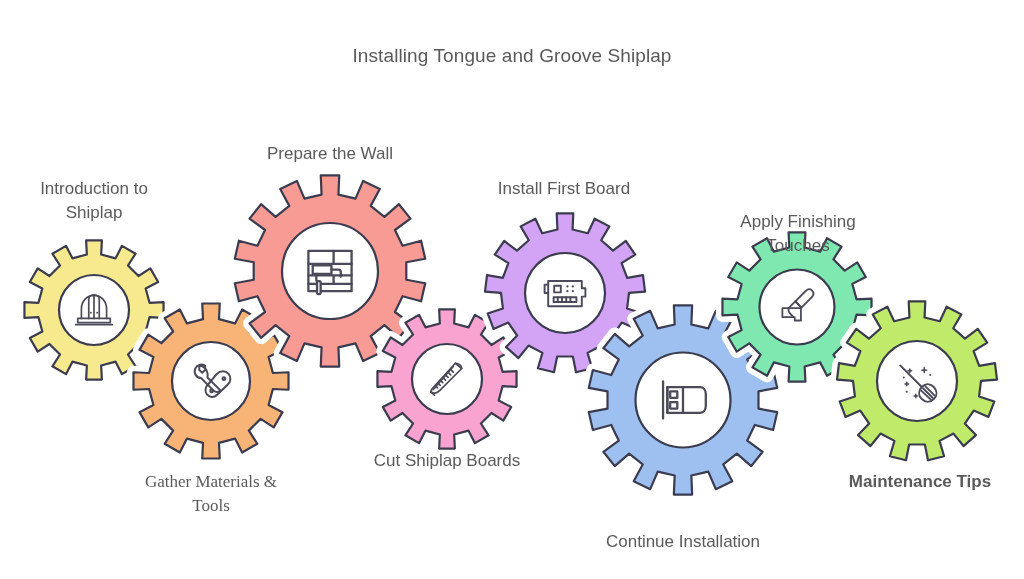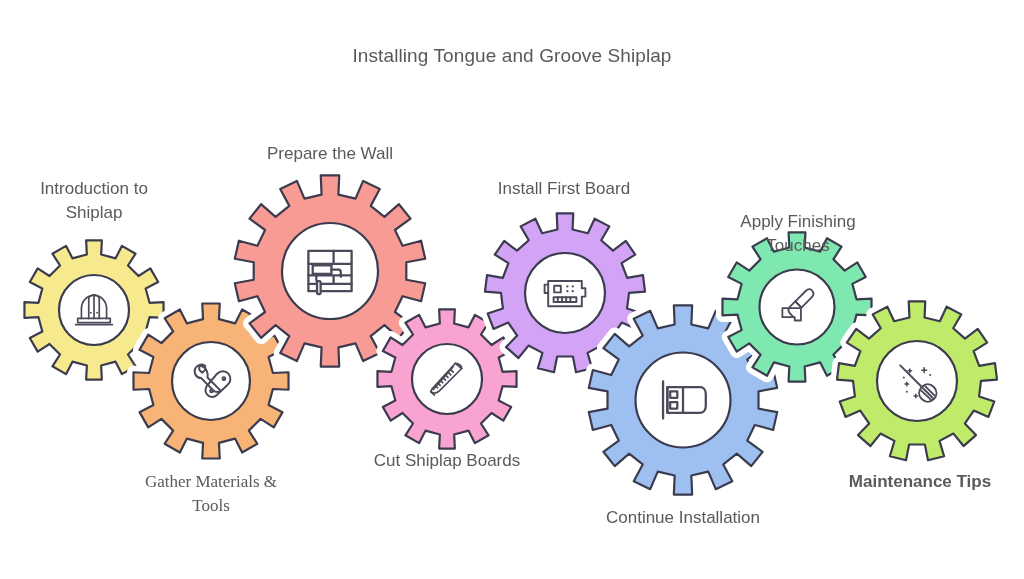--- a/index.html
+++ b/index.html
@@ -204,18 +204,18 @@
       </g>
   </svg>
 
   <div class="step-label" style="left:4px; top:177px; width:180px;">Introduction to
 Shiplap</div>
   <div class="step-label" style="left:111px; top:470px; width:200px;font-family:Liberation Serif, serif;">Gather Materials &amp;
 Tools</div>
   <div class="step-label" style="left:235px; top:142px; width:190px;">Prepare the Wall</div>
   <div class="step-label" style="left:347px; top:449px; width:200px;text-align:center;">Cut Shiplap Boards</div>
   <div class="step-label" style="left:474px; top:177px; width:180px;">Install First Board</div>
-  <div class="step-label" style="left:575px; top:506px; width:216px;">Continue Installation</div>
+  <div class="step-label" style="left:575px; top:530px; width:216px;">Continue Installation</div>
   <div class="step-label" style="left:710px; top:162px; width:176px;margin-top:48px;">Apply Finishing
 Touches</div>
   <div class="step-label" style="left:822px; top:470px; width:196px;font-weight:bold;">Maintenance Tips</div>
 
 </div>
 
 </body></html>

